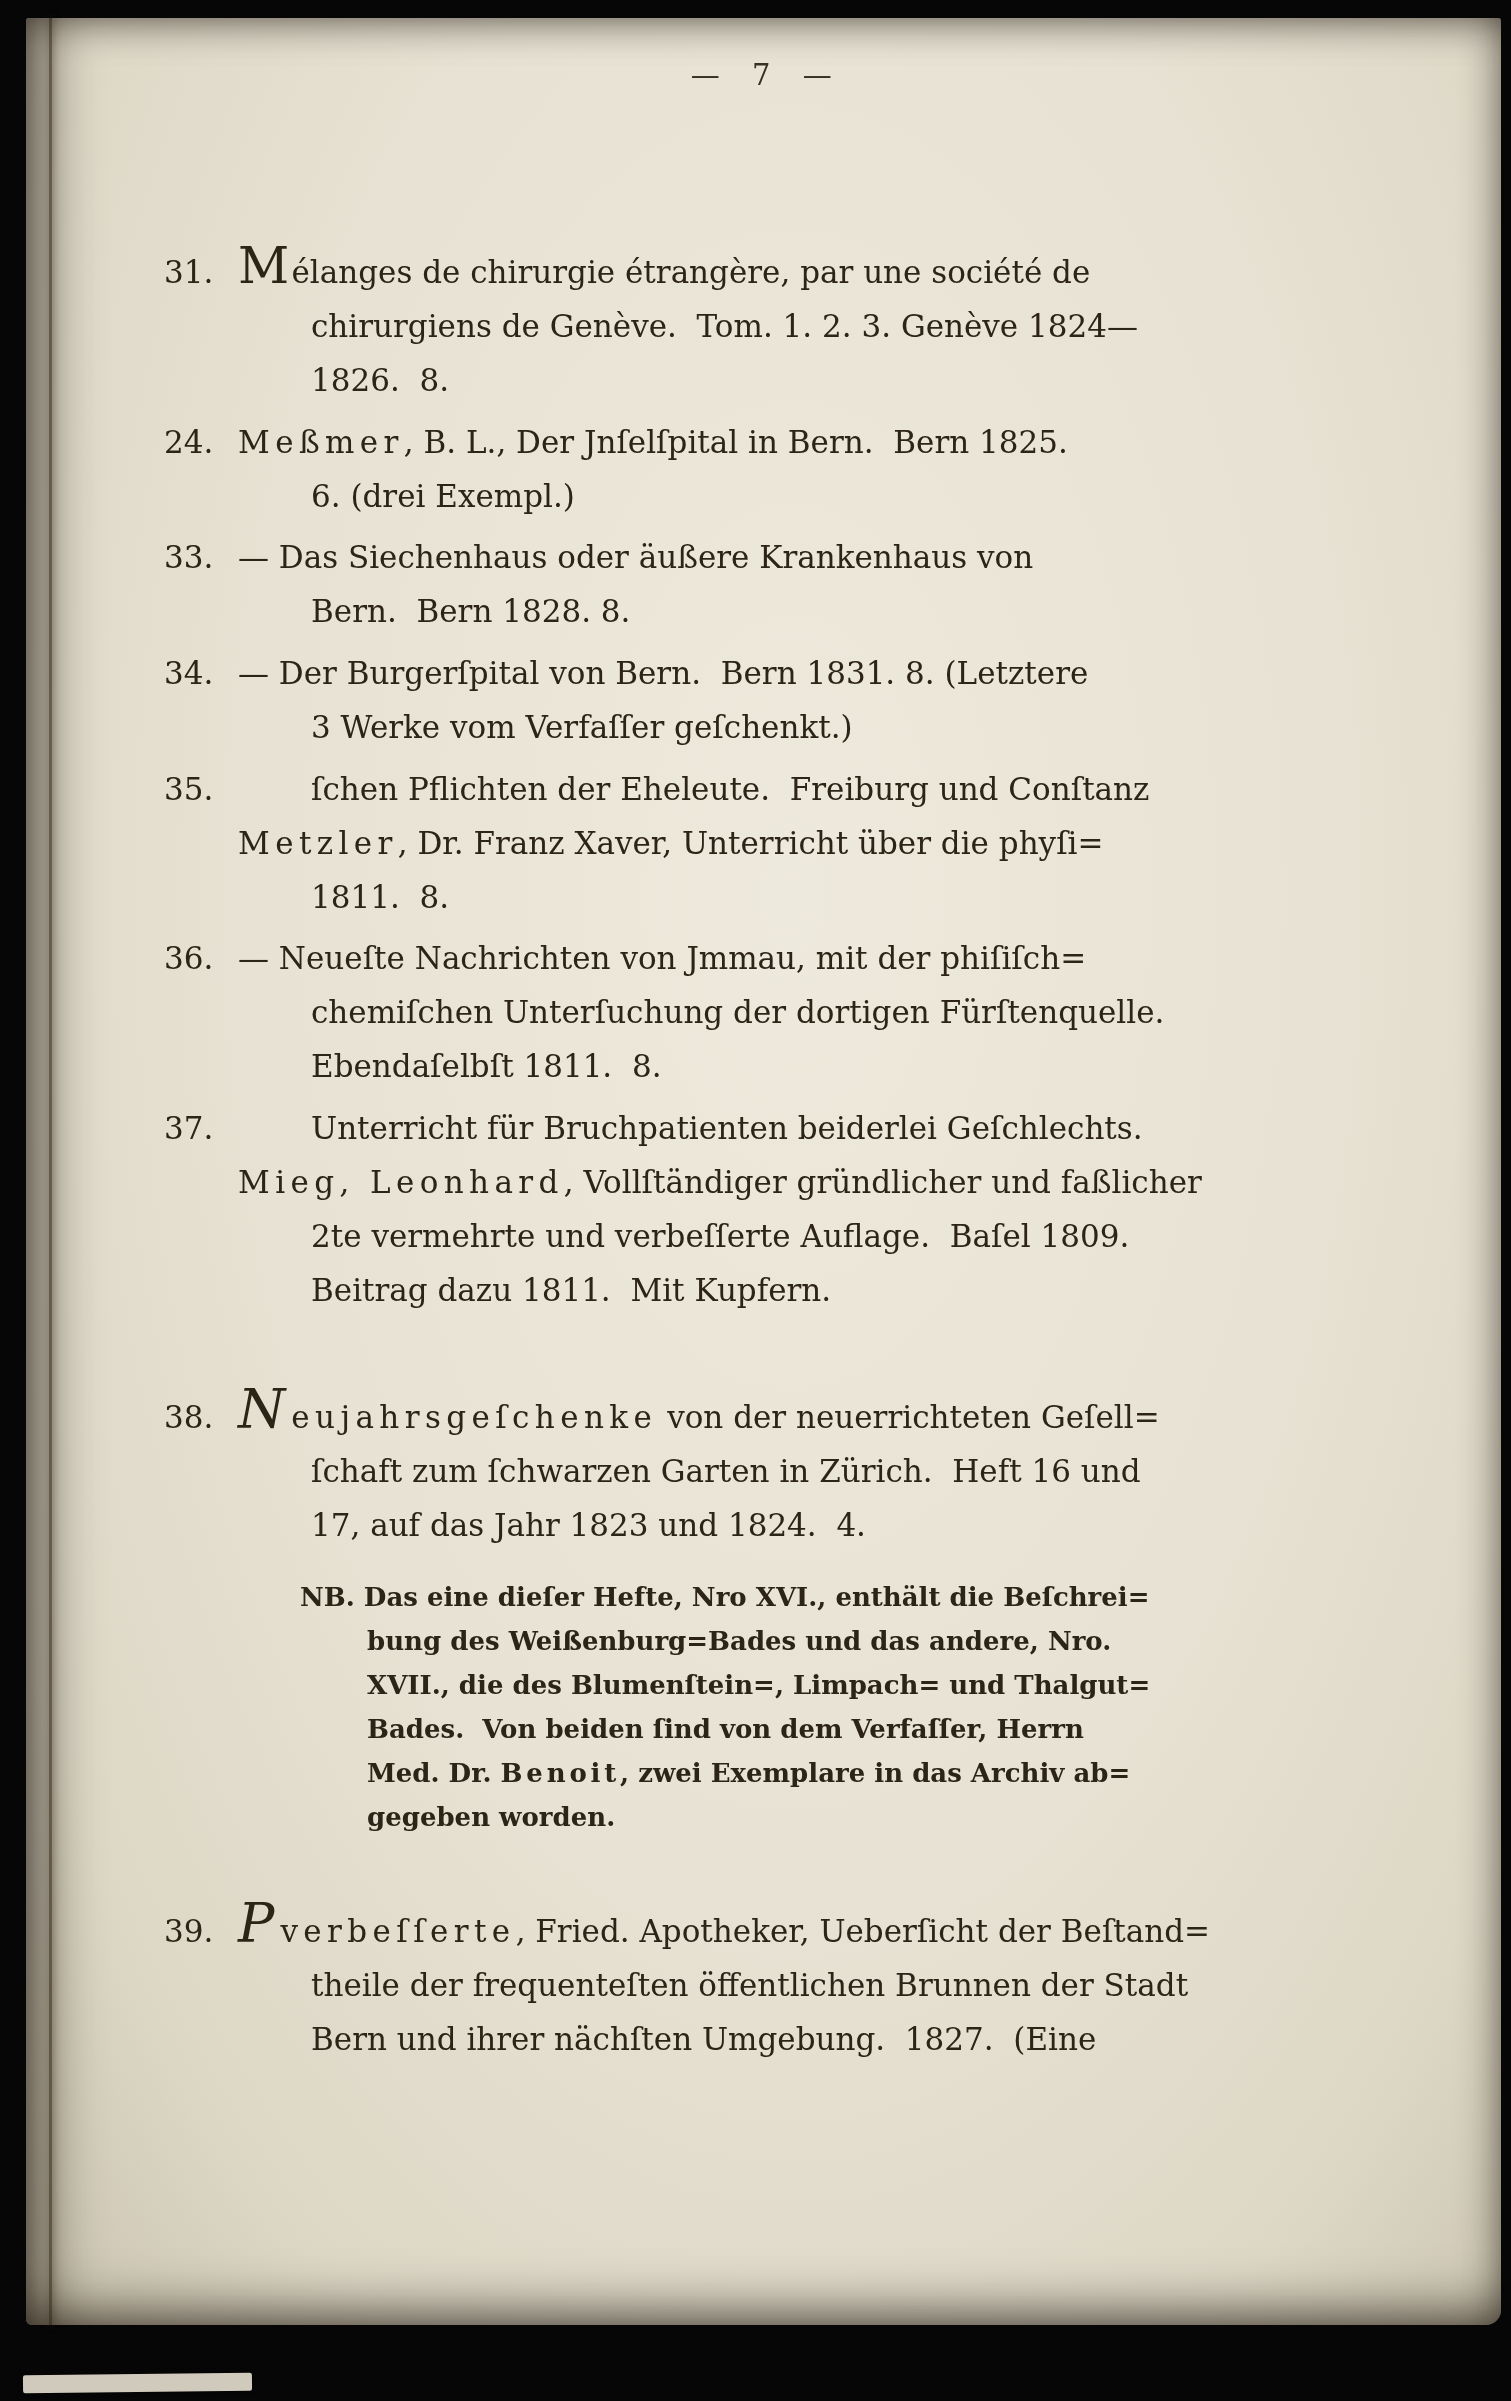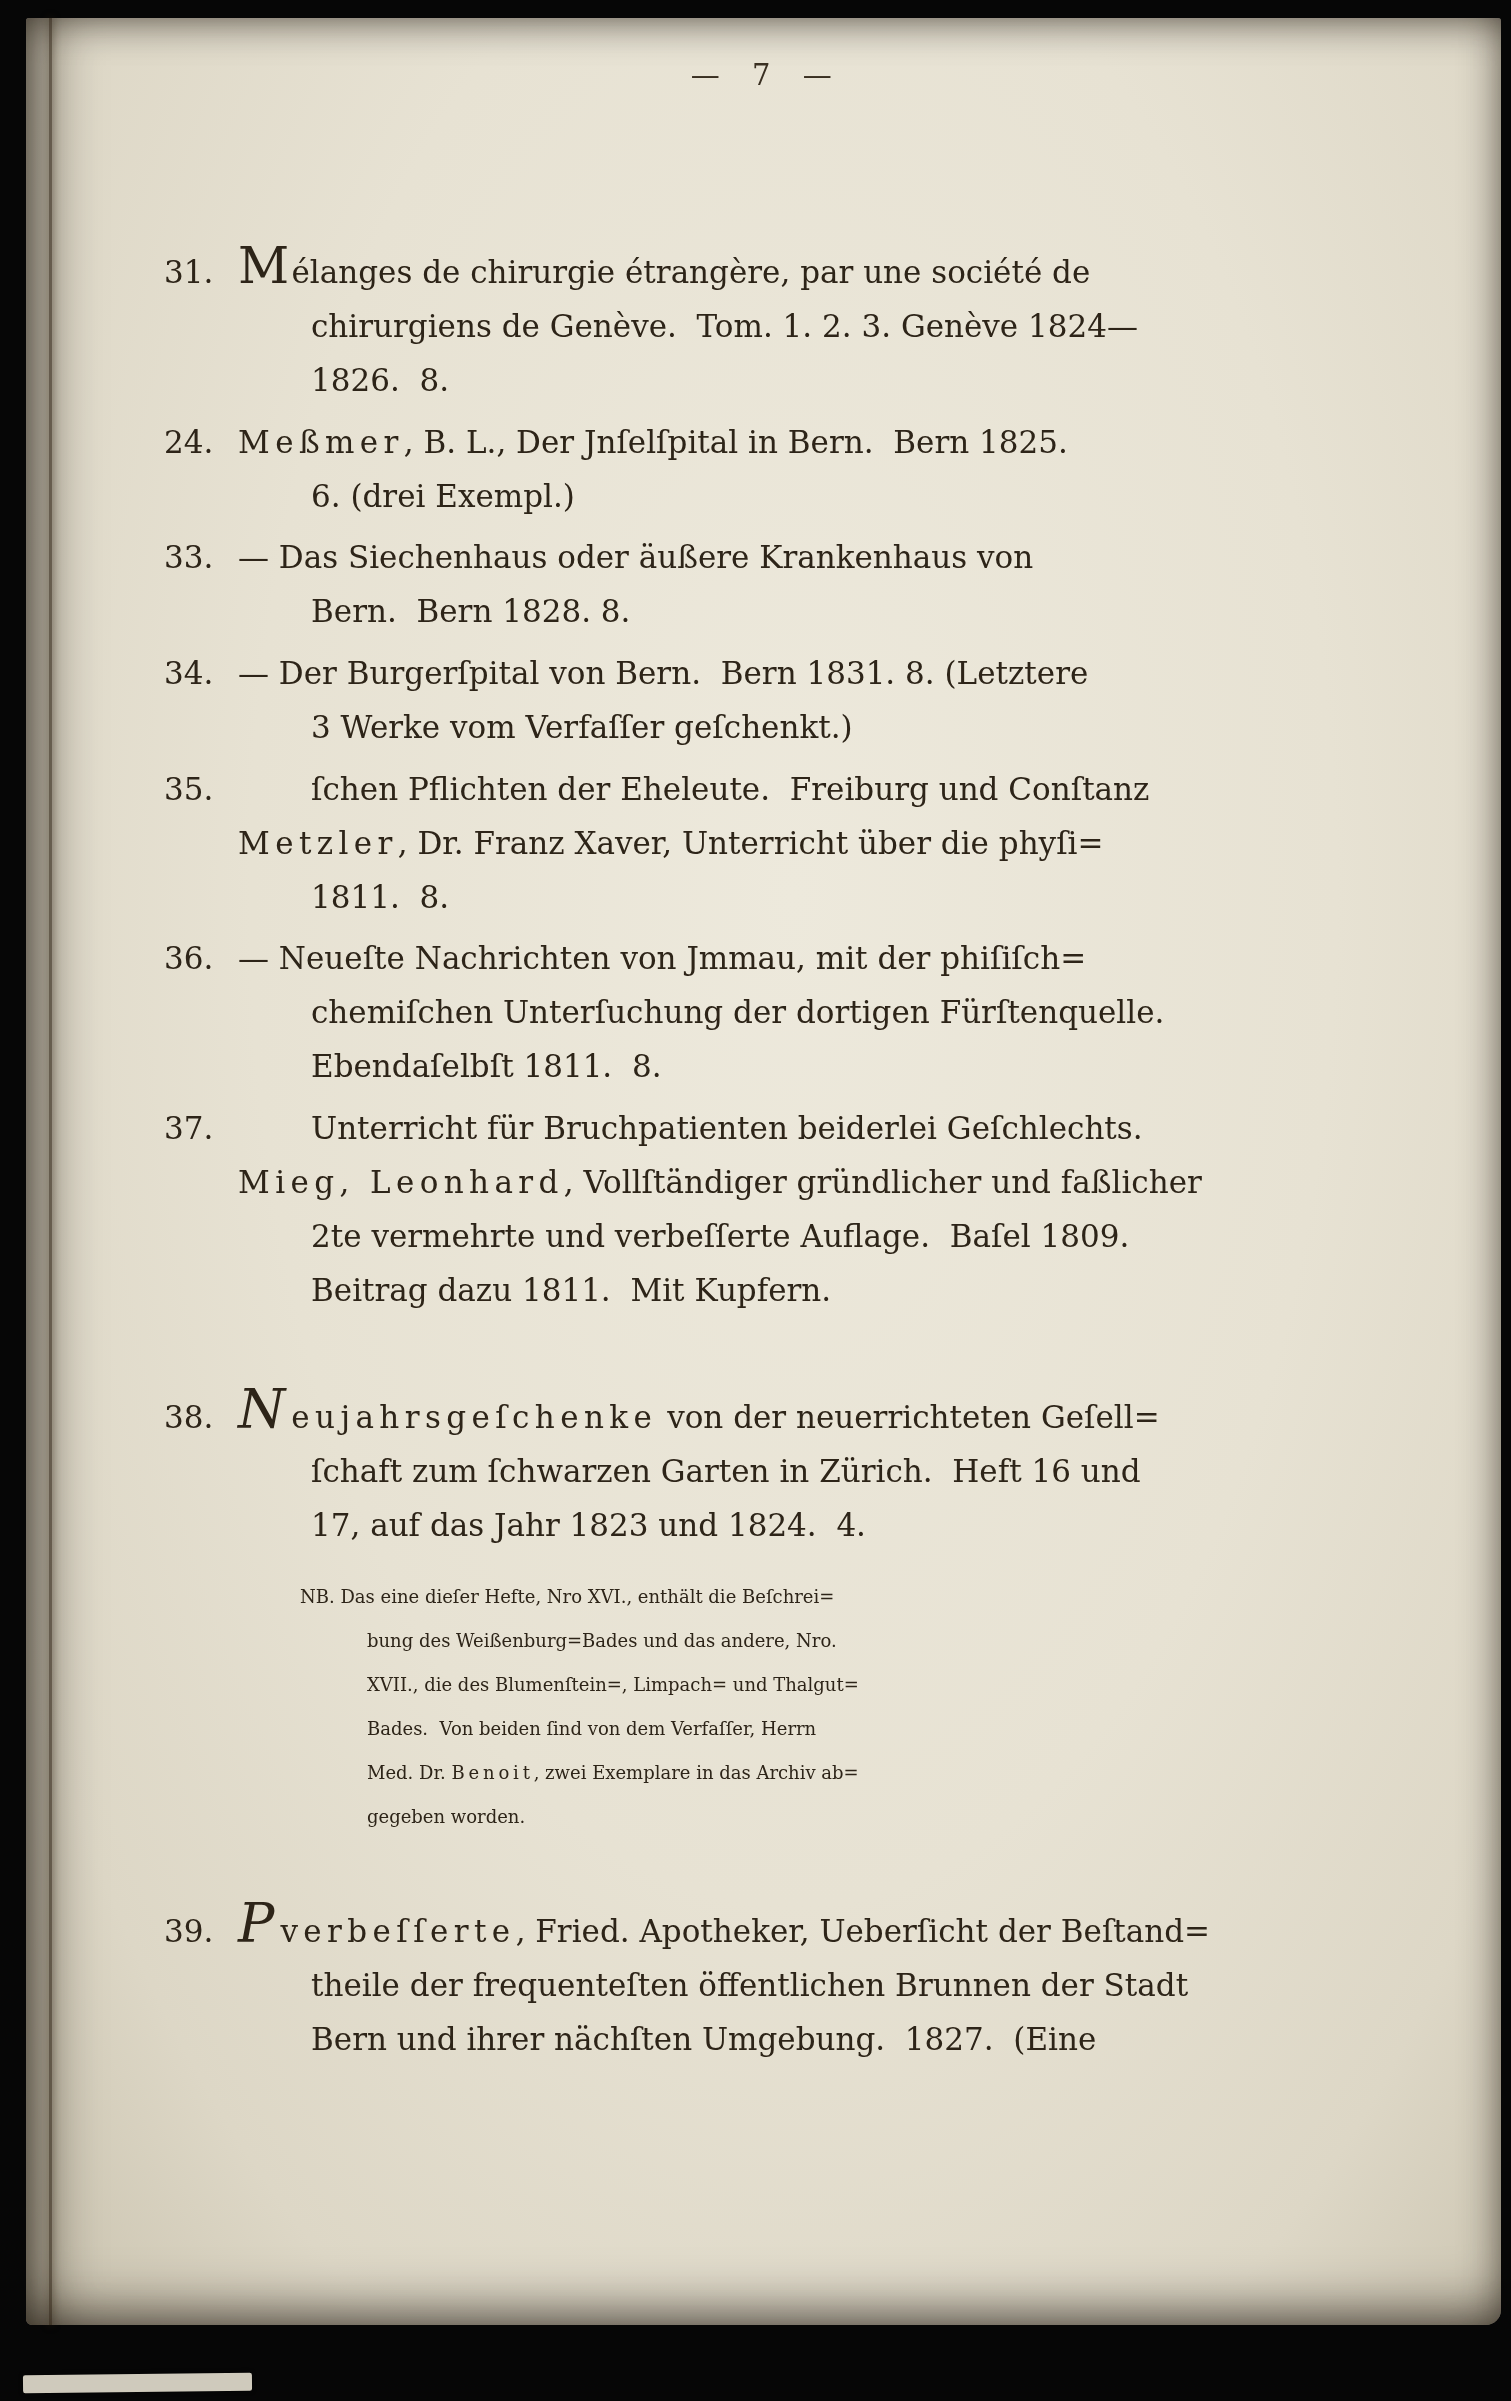--- a/index.html
+++ b/index.html
@@ -45,21 +45,21 @@
   .entry:nth-child(9){margin-top:23px;}   
   .entry:nth-child(10){margin-top:65px;}  
   .num{flex:0 0 74px;line-height:54px;}
   .body{flex:1;}
   .line{line-height:54px;white-space:pre-wrap;}
   .line.cont{padding-left:73px;}
   .plain{}
   .sperr{letter-spacing:5.4px;}
   .initial{font-size:50px;line-height:0;margin-right:2.3px;}
   .swash{font-size:54px;line-height:0;font-style:italic;margin-right:6.1px;}
-  .entry.note{font-size:18px;}
+  .entry.note{font-size:26px;font-weight:bold;}
   .entry.note .line{line-height:44px;}
   .entry.note .line{padding-left:62px;}
   .entry.note .line.cont{padding-left:129px;}
   .entry.note .sperr{letter-spacing:3.8px;}
   .page-edge-sliver{
     position:absolute;left:23px;top:2374px;width:229px;height:18.3px;
     background:#cfcabc;border-radius:2.3px;transform:rotate(-0.6deg);
     box-shadow:0 0 4.6px rgba(0,0,0,.6);
   }
 </style>

